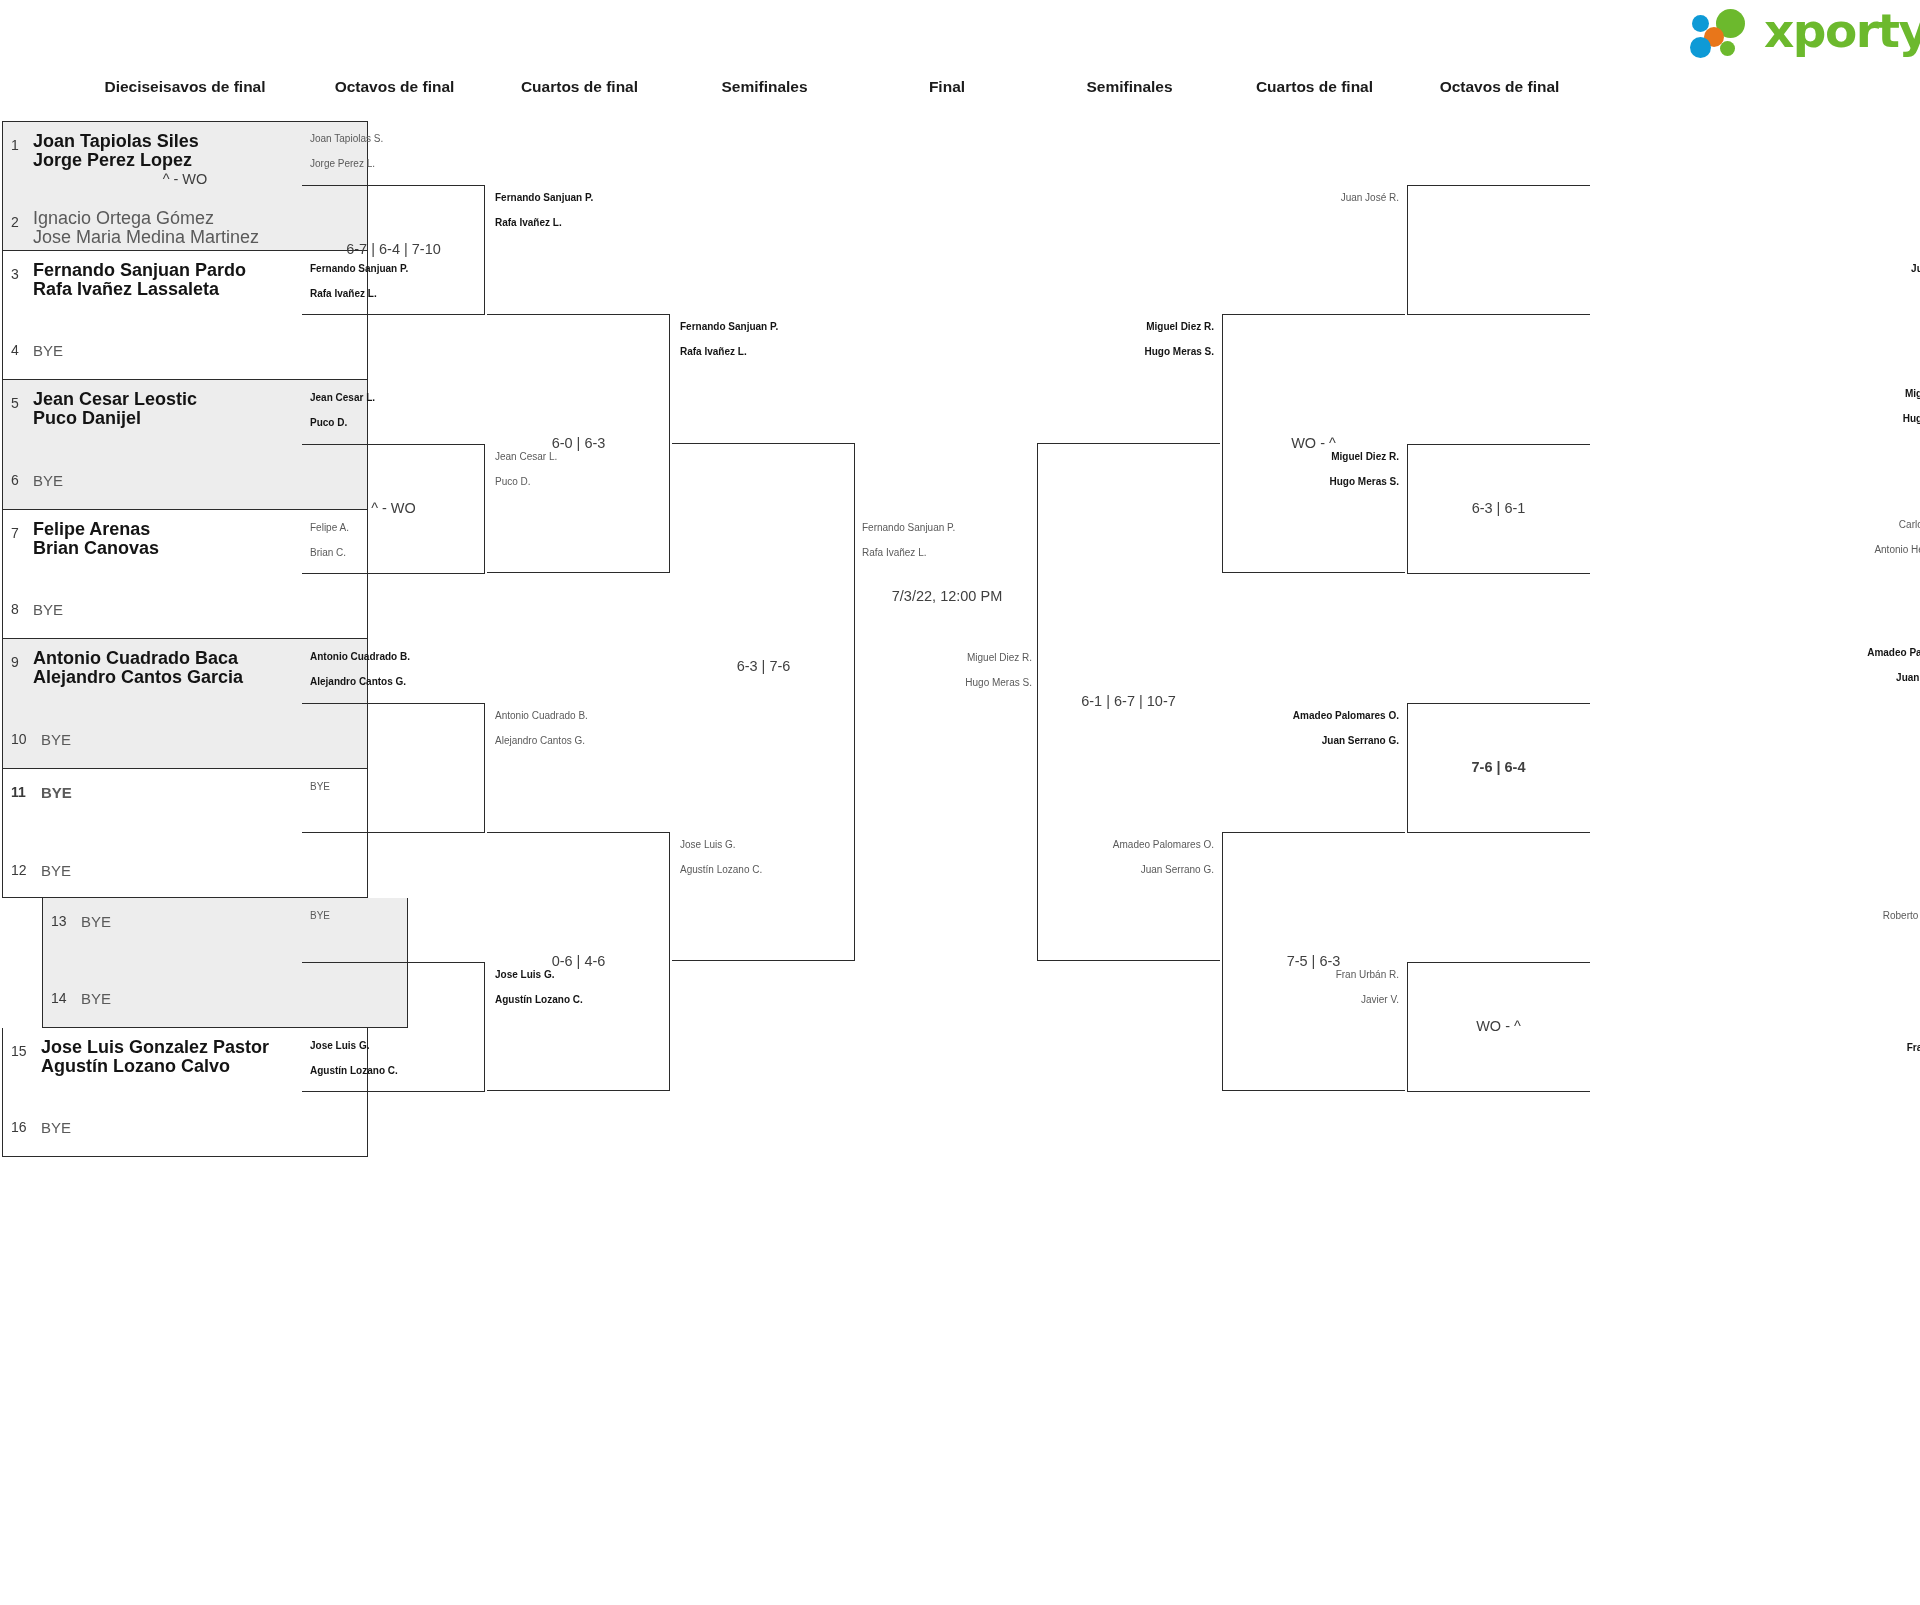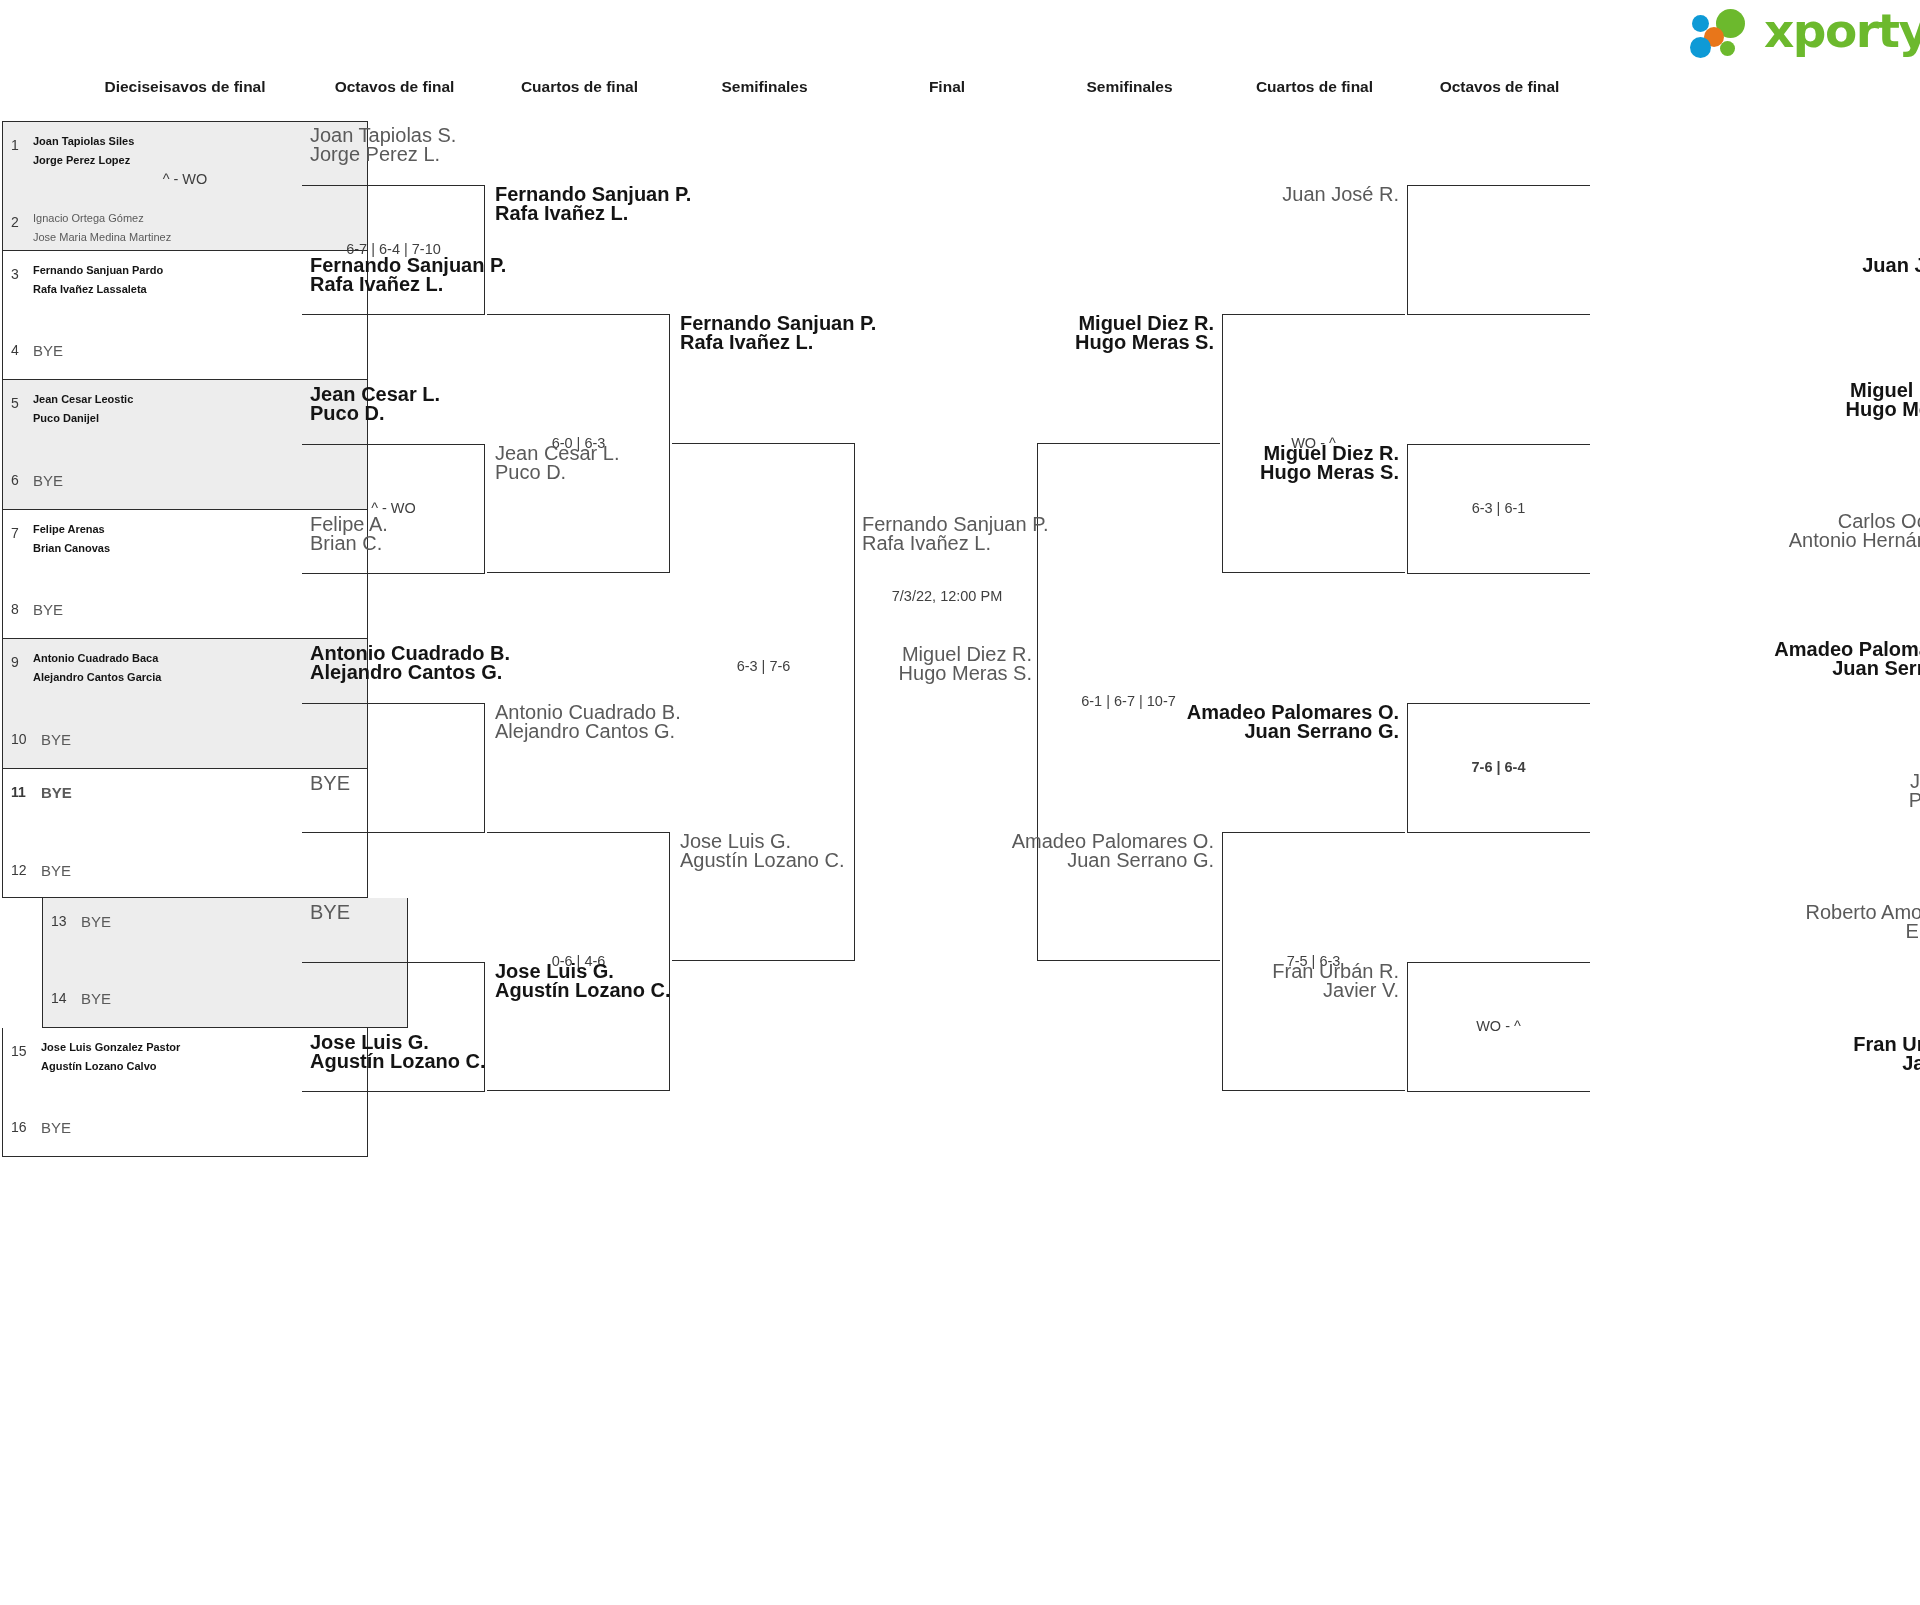--- a/index.html
+++ b/index.html
@@ -51,41 +51,41 @@
   .seedbox.first { border-top: 1px solid #2b2b2b; }
   .seedbox.shaded { background: #ededed; }
   .seedbox.plain  { background: #ffffff; }
 
   .seed-entry { position: absolute; left: 8px; display: flex; align-items: flex-start; }
   .seed-num {
     width: 22px; flex: none; text-align: left;
     font-size: 14px; color: #3a3a3a; line-height: 18px; padding-top: 9px;
   }
   .seed-num.wide { width: 30px; }
-  .seed-names { font-size: 11px; line-height: 19px; }
+  .seed-names { font-size: 18px; line-height: 19px; }
   .seed-names.win  { color: #141414; font-weight: 700; }
   .seed-names.lose { color: #5a5a5a; font-weight: 400; }
   .seed-bye {
     font-size: 15px; color: #5a5a5a; line-height: 19px; padding-top: 9px;
   }
   .seed-score {
     position: absolute; width: 100%; text-align: center;
     font-size: 14.5px; color: #3f3f3f;
   }
 
   
   .brk {
     position: absolute;
     border: 1px solid #2b2b2b;
   }
   .brk.left  { border-left: none; }
   .brk.right { border-right: none; }
 
   
-  .lbl { position: absolute; font-size: 20px; line-height: 19px; white-space: nowrap; }
+  .lbl { position: absolute; font-size: 10px; line-height: 25px; white-space: nowrap; }
   .lbl.win  { color: #141414; font-weight: 700; }
   .lbl.lose { color: #5a5a5a; font-weight: 400; }
   .lbl.l { text-align: left; }
   .lbl.r { text-align: right; }
   .score {
     position: absolute; font-size: 14.5px; color: #3f3f3f;
     line-height: 19px; white-space: nowrap;
   }
   .score.c { text-align: center; }
 </style>

